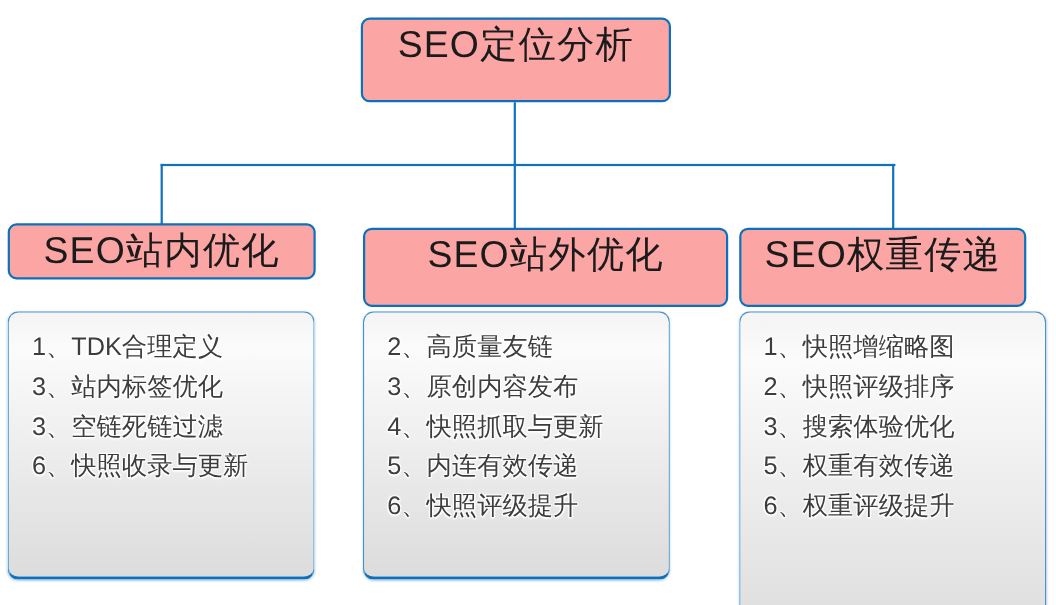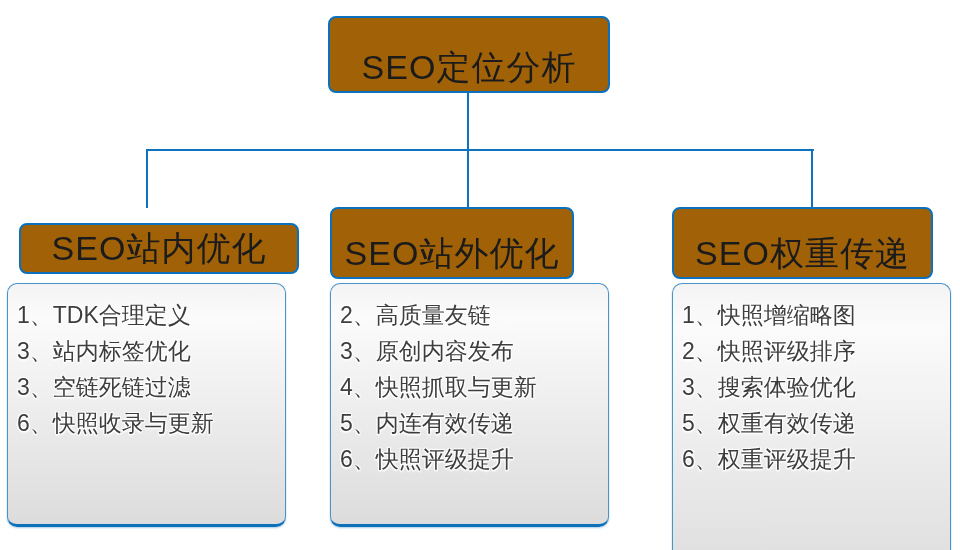--- a/index.html
+++ b/index.html
@@ -4,31 +4,31 @@
 <style>
   html,body{margin:0;padding:0;background:#ffffff;}
   .canvas{
     position:relative;width:960px;height:550px;background:#ffffff;overflow:hidden;
     font-family:"Liberation Sans","DejaVu Sans",sans-serif;
   }
   
   .line{position:absolute;background:#0f72bf;}
   
   .node{
-    position:absolute;background:#a16207;border:2px solid #0b71bd;border-radius:8px;
-    display:flex;align-items:flex-end;justify-content:center;
+    position:absolute;background:#fca5a5;border:2px solid #0b71bd;border-radius:8px;
+    display:flex;align-items:flex-start;justify-content:center;
     color:#1b1b1b;font-size:34px;letter-spacing:1px;box-sizing:border-box;
   }
   
   .panel{
     position:absolute;box-sizing:border-box;border-radius:10px;
     border:1px solid #4a93c9;border-bottom:3px solid #0f70ba;
     background:linear-gradient(180deg,#f4f4f4 0%,#fbfbfb 14%,#ececec 55%,#dcdcdc 100%);
     box-shadow:0 1px 2px rgba(15,112,186,0.35);
-    padding:13px 10px 0 9px;
+    padding:13px 10px 0 21px;
     display:flex;flex-direction:column;
   }
   .item{
     height:36px;line-height:36px;font-size:23px;color:#3d3d3d;white-space:nowrap;
     text-shadow:-1px -1px 1px #ffffff,1px -1px 1px #ffffff,-1px 1px 1px #ffffff,1px 1px 1px #ffffff,0 2px 2px rgba(255,255,255,0.9);
   }
 </style>
 </head>
 <body>
 
@@ -37,31 +37,31 @@
   <div class="node" style="left:328px;top:16px;width:282px;height:77px;">
     <span>SEO定位分析</span>
   </div>
 
   <div class="line" style="left:467px;top:93px;width:2px;height:57px;"></div>
   <div class="line" style="left:146px;top:149px;width:668px;height:2px;"></div>
   <div class="line" style="left:146px;top:149px;width:2px;height:59px;"></div>
   <div class="line" style="left:467px;top:149px;width:2px;height:59px;"></div>
   <div class="line" style="left:811px;top:149px;width:2px;height:59px;"></div>
 
-  <div class="node" style="left:7px;top:223px;width:280px;height:51px;margin-left:12px;">
+  <div class="node" style="left:7px;top:203px;width:280px;height:51px;">
     <span>SEO站内优化</span>
   </div>
   <div class="panel" style="left:7px;top:283px;width:279px;height:244px;">
     <div class="item">1、TDK合理定义</div>
     <div class="item">3、站内标签优化</div>
     <div class="item">3、空链死链过滤</div>
     <div class="item">6、快照收录与更新</div>
   </div>
 
-  <div class="node" style="left:330px;top:207px;width:244px;height:72px;">
+  <div class="node" style="left:330px;top:207px;width:332px;height:72px;">
     <span>SEO站外优化</span>
   </div>
   <div class="panel" style="left:330px;top:283px;width:279px;height:244px;">
     <div class="item">2、高质量友链</div>
     <div class="item">3、原创内容发布</div>
     <div class="item">4、快照抓取与更新</div>
     <div class="item">5、内连有效传递</div>
     <div class="item">6、快照评级提升</div>
   </div>
 

